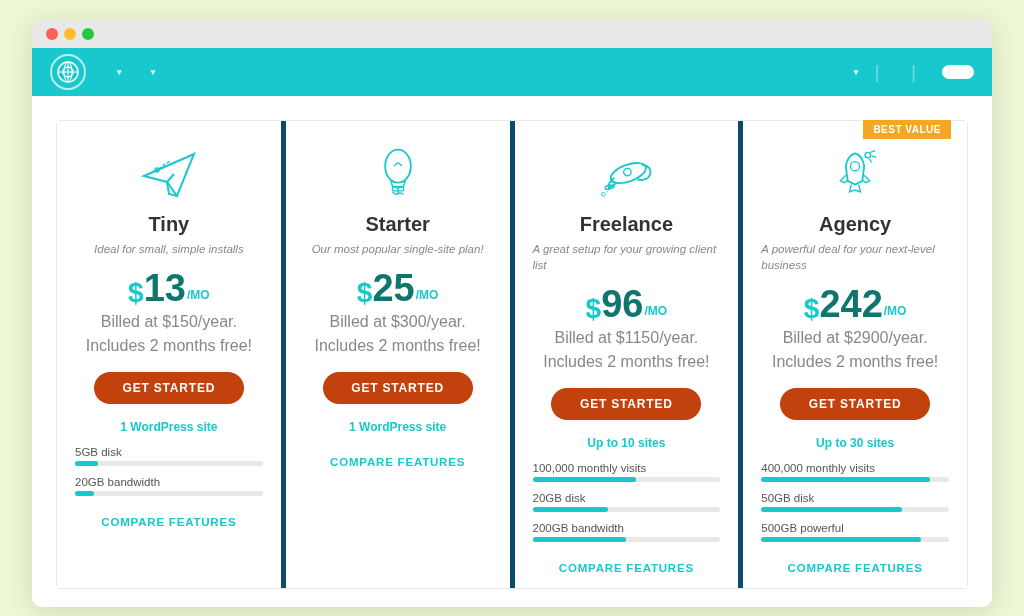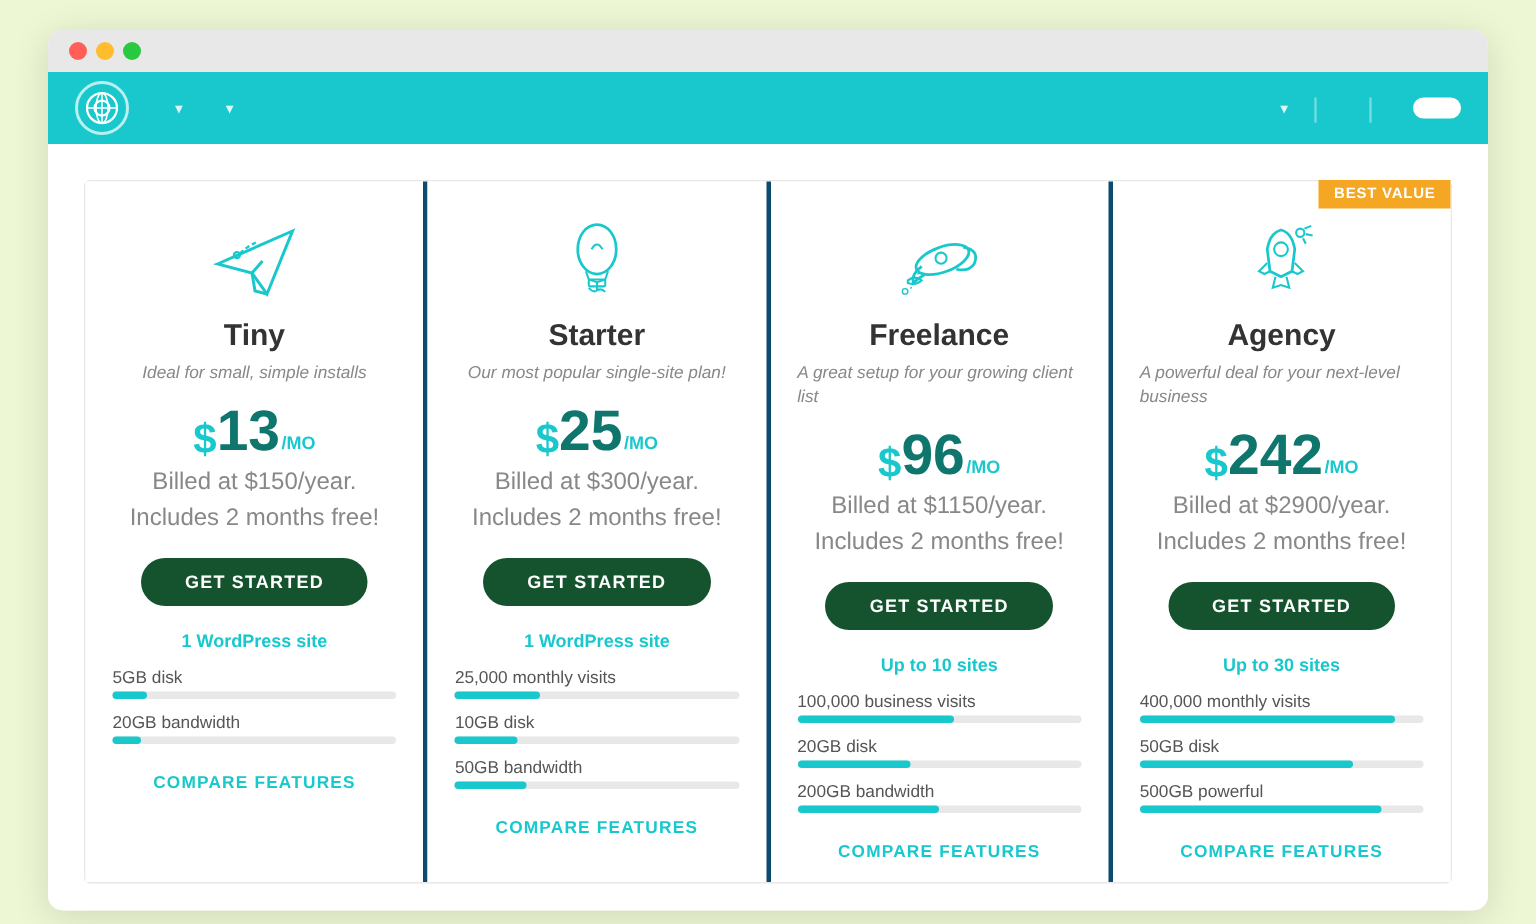--- a/index.html
+++ b/index.html
@@ -88,32 +88,32 @@
     }
     .plans-container {
       display: flex;
       gap: 0;
       border: 1px solid #e8e8e8;
       border-radius: 4px;
       overflow: visible;
     }
     .plan-card {
       flex: 1;
-      border-right: 3px solid #0c4a6e;
+      border-right: 5px solid #0c4a6e;
       padding: 22px 18px 14px 18px;
       display: flex;
       flex-direction: column;
       align-items: center;
       position: relative;
       background: #fff;
     }
     .plan-card:last-child { border-right: none; }
     .best-value-badge {
       position: absolute;
-      top: -1px; right: 0;
+      top: -1px; right: 16px;
       background: #f5a623;
       color: #fff;
       font-size: 10px;
       font-weight: 700;
       padding: 4px 10px;
       letter-spacing: 0.5px;
       text-transform: uppercase;
     }
     .plan-icon {
       width: 70px; height: 60px;
@@ -161,21 +161,21 @@
       margin-left: 1px;
     }
     .plan-billing {
       font-size: 16px;
       color: #888;
       text-align: center;
       margin-bottom: 14px;
       line-height: 1.5;
     }
     .btn-plan {
-      background: #14532d;
+      background: #c2410c;
       color: #fff;
       border: none;
       border-radius: 22px;
       padding: 9px 24px;
       font-weight: 700;
       font-size: 12px;
       cursor: pointer;
       letter-spacing: 0.8px;
       text-transform: uppercase;
       margin-bottom: 16px;
@@ -333,44 +333,20 @@
     <div class="plan-name">Starter</div>
     <div class="plan-subtitle">Our most popular single-site plan!</div>
     <div class="plan-price">
       <span class="price-dollar">$</span>
       <span class="price-amount">25</span>
       <span class="price-per">/MO</span>
     </div>
     <div class="plan-billing">Billed at $300/year.<br>Includes 2 months free!</div>
     <button class="btn-plan">GET STARTED</button>
     <div class="plan-sites">1 WordPress site</div>
-    <div class="plan-features">
-
-        <div class="feature-row">
-          <div class="feature-label">25,000 monthly visits</div>
-          <div class="feature-bar-bg">
-            <div class="feature-bar-fill" style="width:30%"></div>
-          </div>
-        </div>
-
-        <div class="feature-row">
-          <div class="feature-label">10GB disk</div>
-          <div class="feature-bar-bg">
-            <div class="feature-bar-fill" style="width:22%"></div>
-          </div>
-        </div>
-
-        <div class="feature-row">
-          <div class="feature-label">50GB bandwidth</div>
-          <div class="feature-bar-bg">
-            <div class="feature-bar-fill" style="width:25%"></div>
-          </div>
-        </div>
-
-    </div>
     <a class="compare-link">COMPARE FEATURES</a>
   </div>
         <div class="plan-card">
 
     <div class="plan-icon">
       <svg viewBox="0 0 65 55" fill="none" xmlns="http://www.w3.org/2000/svg">
     <ellipse cx="35" cy="27" rx="20" ry="9" transform="rotate(-20 35 27)" stroke="#18c8cc" stroke-width="2"></ellipse>
     <path d="M50 18Q62 20 58 30Q54 36 45 34" stroke="#18c8cc" stroke-width="2" fill="none"></path>
     <path d="M20 32Q12 38 14 44Q18 40 22 38" stroke="#18c8cc" stroke-width="2" fill="none"></path>
     <circle cx="34" cy="26" r="4" stroke="#18c8cc" stroke-width="1.5"></circle>
@@ -385,21 +361,21 @@
       <span class="price-dollar">$</span>
       <span class="price-amount">96</span>
       <span class="price-per">/MO</span>
     </div>
     <div class="plan-billing">Billed at $1150/year.<br>Includes 2 months free!</div>
     <button class="btn-plan">GET STARTED</button>
     <div class="plan-sites">Up to 10 sites</div>
     <div class="plan-features">
 
         <div class="feature-row">
-          <div class="feature-label">100,000 business visits</div>
+          <div class="feature-label">100,000 monthly visits</div>
           <div class="feature-bar-bg">
             <div class="feature-bar-fill" style="width:55%"></div>
           </div>
         </div>
 
         <div class="feature-row">
           <div class="feature-label">20GB disk</div>
           <div class="feature-bar-bg">
             <div class="feature-bar-fill" style="width:40%"></div>
           </div>

